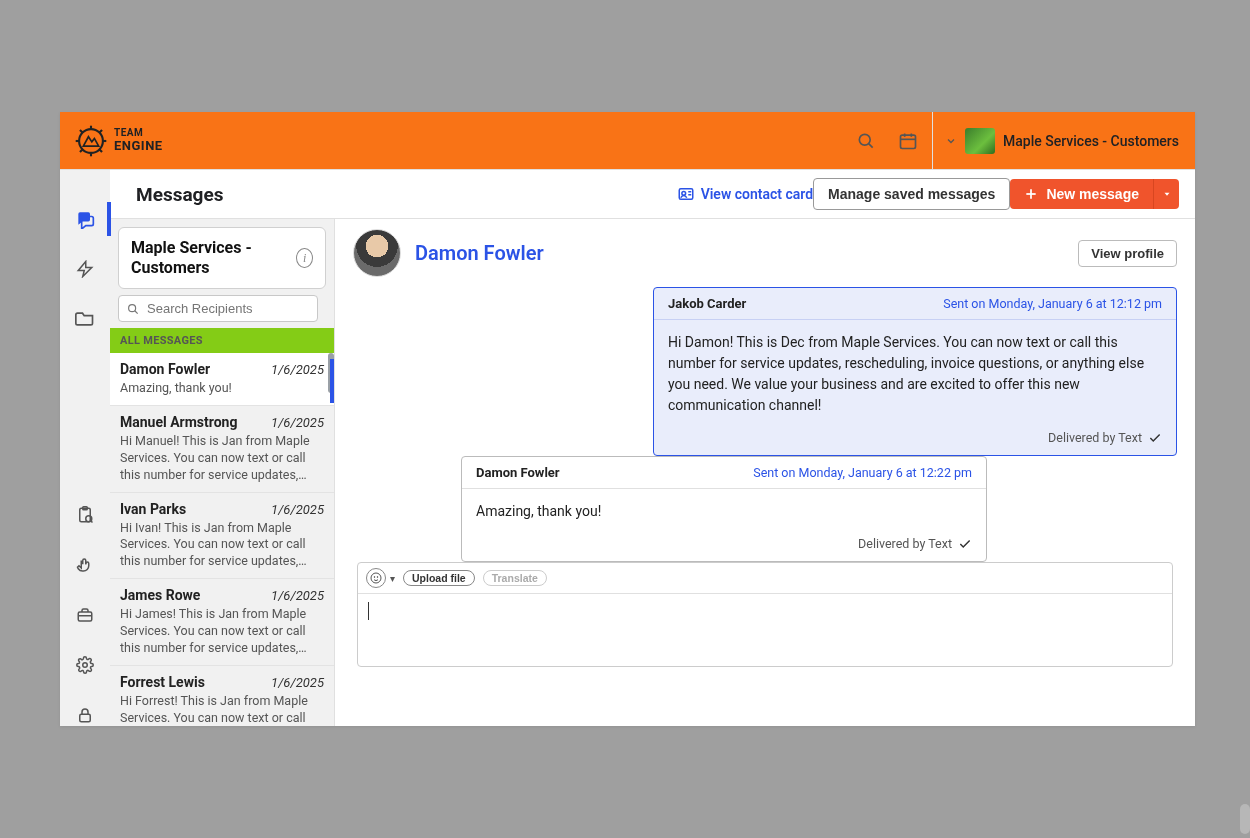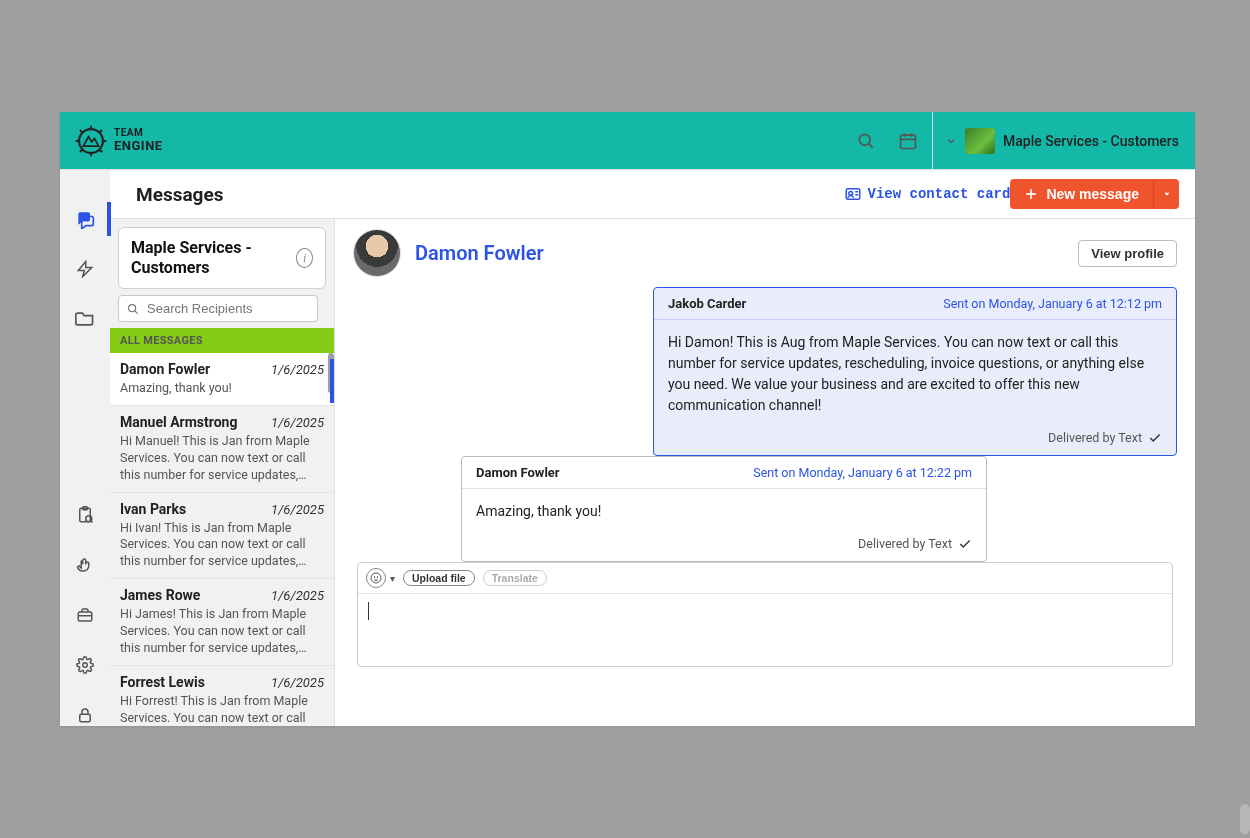--- a/index.html
+++ b/index.html
@@ -22,21 +22,21 @@
     flex-direction: column;
     box-shadow: 0 1px 3px rgba(0,0,0,0.08);
   }
   
   .topbar {
     height: 58px;
     border-bottom: 1px solid #e0e0e0;
     display: flex;
     align-items: center;
     padding: 0 16px 0 14px;
-    background: #14b8a6;
+    background: #f97316;
   }
   .logo {
     display: flex;
     align-items: center;
     gap: 6px;
     font-weight: 700;
     color: #202124;
     font-size: 14px;
   }
   .logo svg { width: 34px; height: 34px; }
@@ -84,21 +84,21 @@
   .main { flex:1; display:flex; flex-direction:column; overflow:hidden; }
   .header-row {
     display:flex; align-items:center;
     height:48px;
     padding: 0 16px 0 26px;
     gap:0;
   }
   .page-title { font-size:19px; font-weight:700; color:#202124; }
   .hdr-spacer{flex:1;}
   .link-action {
-    color:#2b53e6; font-size:14px; font-weight:600; display:flex;align-items:center;gap:6px; cursor:pointer;font-family:Liberation Mono, monospace;
+    color:#2b53e6; font-size:14px; font-weight:600; display:flex;align-items:center;gap:6px; cursor:pointer;
   }
   .btn-outline {
     border:1px solid #999; border-radius:4px; background:#fff; color:#333;
     font-size:14px; font-weight:600; padding:7px 14px; cursor:pointer;
   }
   .btn-primary-group { display:flex; }
   .btn-primary {
     background:#f0542c; color:#fff; border:none; border-radius:4px 0 0 4px;
     font-size:14px; font-weight:600; padding:7px 14px; display:flex;align-items:center;gap:8px; cursor:pointer;
   }
@@ -339,20 +339,21 @@
         <div class="link-action">
           <svg width="18" height="18" viewBox="0 0 24 24" fill="none" stroke="currentColor" stroke-width="2">
               <rect x="3" y="5" width="18" height="14" rx="2"></rect>
               <circle cx="9" cy="11" r="2.5"></circle>
               <path d="M5 17c1-2 3-3 4-3s3 1 4 3"></path>
               <line x1="15" y1="9" x2="19" y2="9"></line>
               <line x1="15" y1="13" x2="19" y2="13"></line>
             </svg>
           <span>View contact card</span>
         </div>
+        <button class="btn-outline">Manage saved messages</button>
         <div class="btn-primary-group">
           <button class="btn-primary">
             <svg width="14" height="14" viewBox="0 0 24 24" stroke="white" stroke-width="3">
                 <line x1="12" y1="4" x2="12" y2="20"></line>
                 <line x1="4" y1="12" x2="20" y2="12"></line>
               </svg>
             <span>New message</span>
           </button>
           <button class="btn-primary-drop">
             <svg width="10" height="10" viewBox="0 0 24 24" fill="white">
@@ -432,21 +433,21 @@
             <button class="view-profile-btn">View profile</button>
           </div>
 
           <div class="conv-body">
 
             <div class="msg out">
               <div class="mhdr">
                 <span class="sender">Jakob Carder</span>
                 <span class="timestamp">Sent on Monday, January 6 at 12:12 pm</span>
               </div>
-              <div class="mbody">Hi Damon! This is Aug from Maple Services. You can now text or call this number for service updates, rescheduling, invoice questions, or anything else you need. We value your business and are excited to offer this new communication channel!</div>
+              <div class="mbody">Hi Damon! This is Dec from Maple Services. You can now text or call this number for service updates, rescheduling, invoice questions, or anything else you need. We value your business and are excited to offer this new communication channel!</div>
               <div class="mfoot">
                 <span>Delivered by Text</span>
                 <span class="check">
                   <svg width="14" height="14" viewBox="0 0 24 24" fill="none" stroke="currentColor" stroke-width="2.5">
                       <polyline points="4 12 9 17 20 6"></polyline>
                     </svg>
                 </span>
               </div>
             </div>
 

